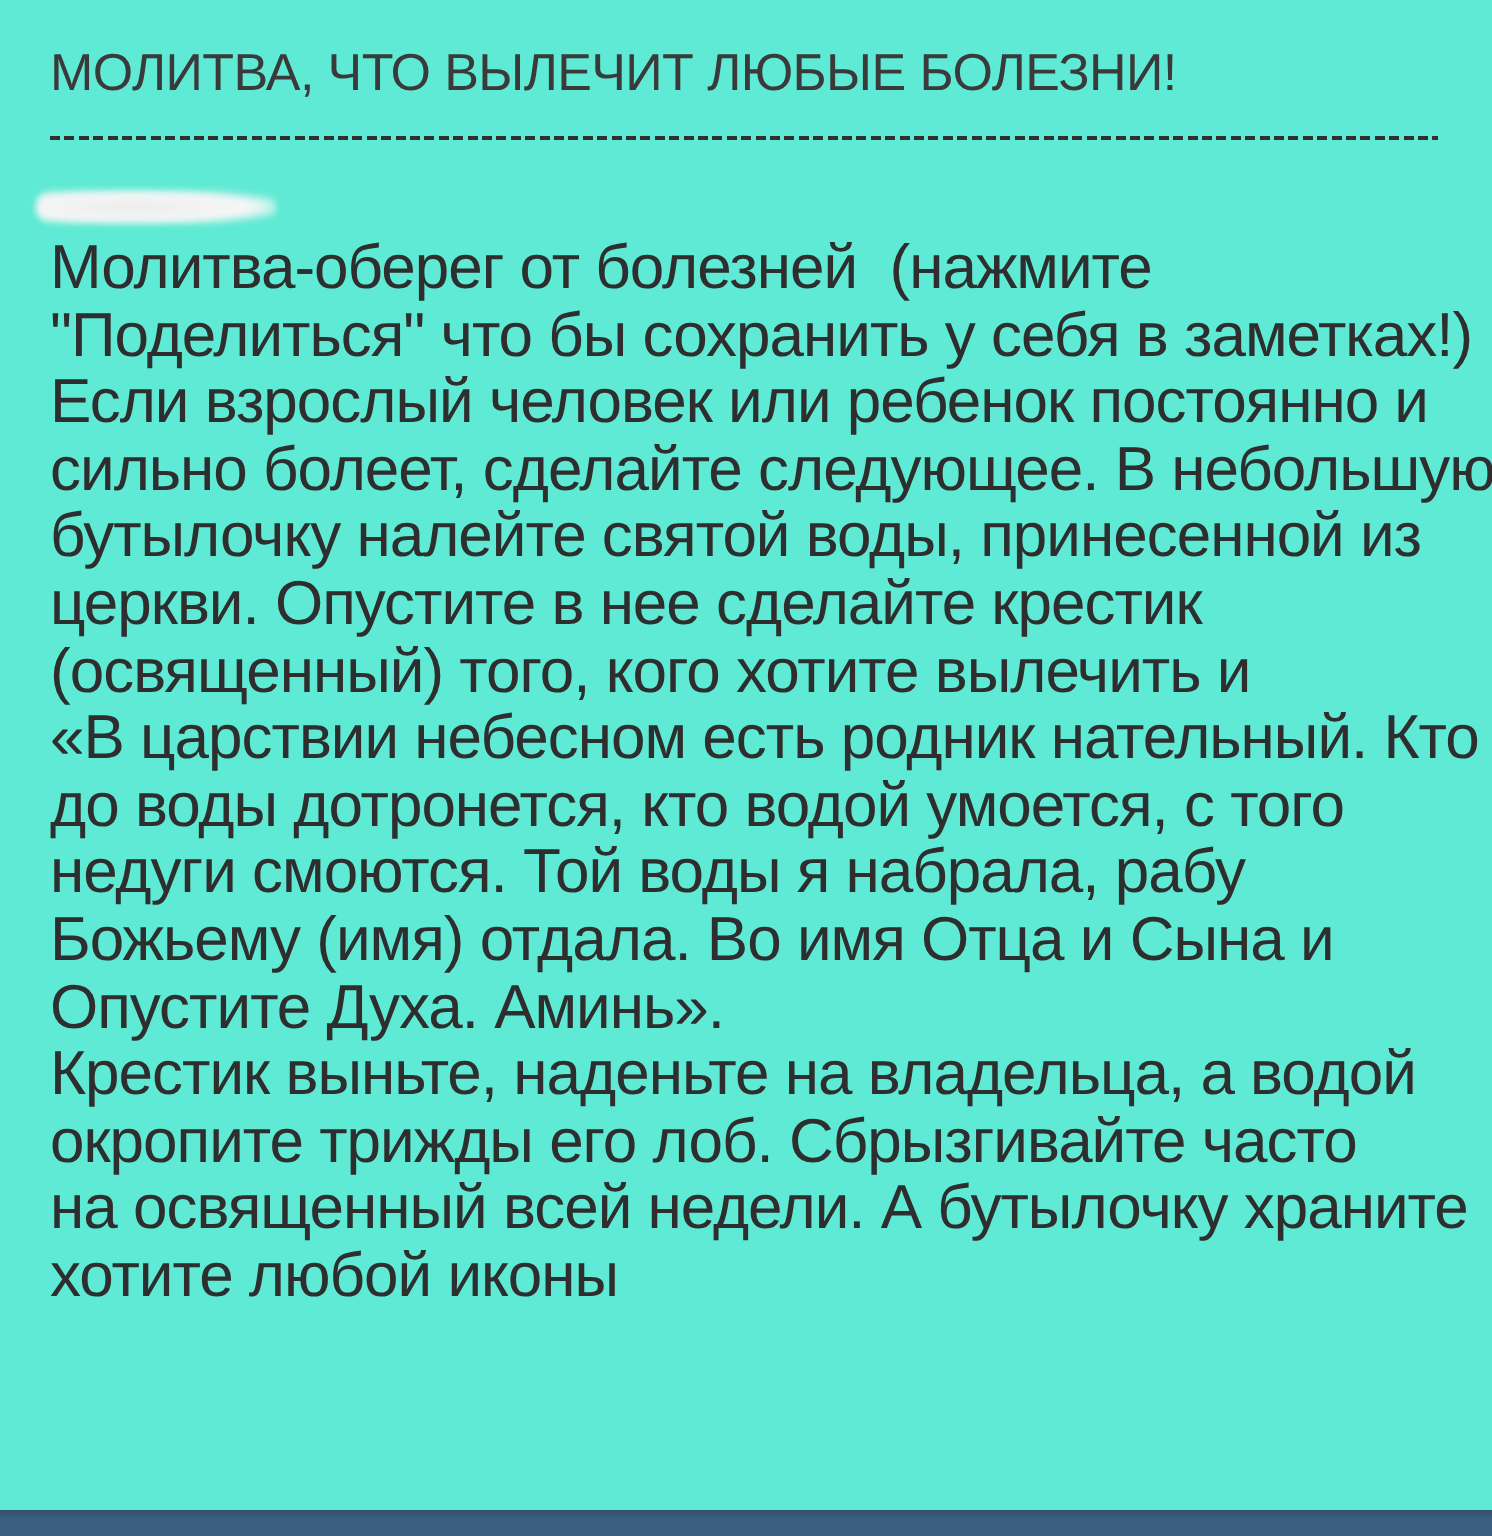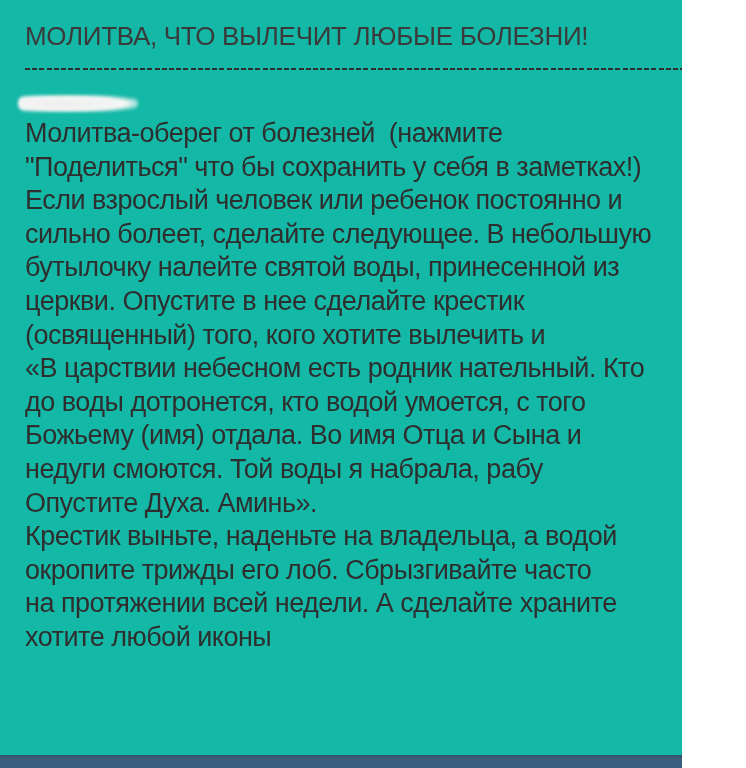--- a/index.html
+++ b/index.html
@@ -2,23 +2,23 @@
 <html><head>
 <meta charset="utf-8">
 <style>
   html, body {
     margin: 0;
     padding: 0;
     background: #ffffff;
   }
   #screen {
     position: relative;
-    width: 682px;
+    width: 746px;
     height: 768px;
-    background: #14b8a6;
+    background: #5eead4;
     overflow: hidden;
     font-family: "Liberation Sans", sans-serif;
   }
   .title {
     position: absolute;
     left: 25px;
     top: 21px;
     font-size: 26px;
     line-height: 30px;
     font-weight: 400;
@@ -49,21 +49,21 @@
     border-radius: 8px;
   }
   .body-text {
     position: absolute;
     left: 25px;
     top: 117px;
     right: 20px;
     color: #2e2e2e;
   }
   .body-line {
-    font-size: 27px;
+    font-size: 31px;
     line-height: 33.6px;
     font-weight: 400;
     letter-spacing: -0.5px;
     white-space: pre;
   }
   .bottom-bar {
     position: absolute;
     left: 0;
     bottom: 0;
     width: 100%;
@@ -85,24 +85,24 @@
   <div class="body-text">
     <div class="body-line">Молитва-оберег от болезней  (нажмите</div>
     <div class="body-line">"Поделиться" что бы сохранить у себя в заметках!)</div>
     <div class="body-line">Если взрослый человек или ребенок постоянно и</div>
     <div class="body-line">сильно болеет, сделайте следующее. В небольшую</div>
     <div class="body-line">бутылочку налейте святой воды, принесенной из</div>
     <div class="body-line">церкви. Опустите в нее сделайте крестик</div>
     <div class="body-line">(освященный) того, кого хотите вылечить и</div>
     <div class="body-line">«В царствии небесном есть родник нательный. Кто</div>
     <div class="body-line">до воды дотронется, кто водой умоется, с того</div>
+    <div class="body-line">недуги смоются. Той воды я набрала, рабу</div>
     <div class="body-line">Божьему (имя) отдала. Во имя Отца и Сына и</div>
-    <div class="body-line">недуги смоются. Той воды я набрала, рабу</div>
     <div class="body-line">Опустите Духа. Аминь».</div>
     <div class="body-line">Крестик выньте, наденьте на владельца, а водой</div>
     <div class="body-line">окропите трижды его лоб. Сбрызгивайте часто</div>
-    <div class="body-line">на протяжении всей недели. А сделайте храните</div>
+    <div class="body-line">на освященный всей недели. А бутылочку храните</div>
     <div class="body-line">хотите любой иконы</div>
   </div>
 
   <div class="bottom-bar"></div>
 
 </div>
 
 </body></html>

